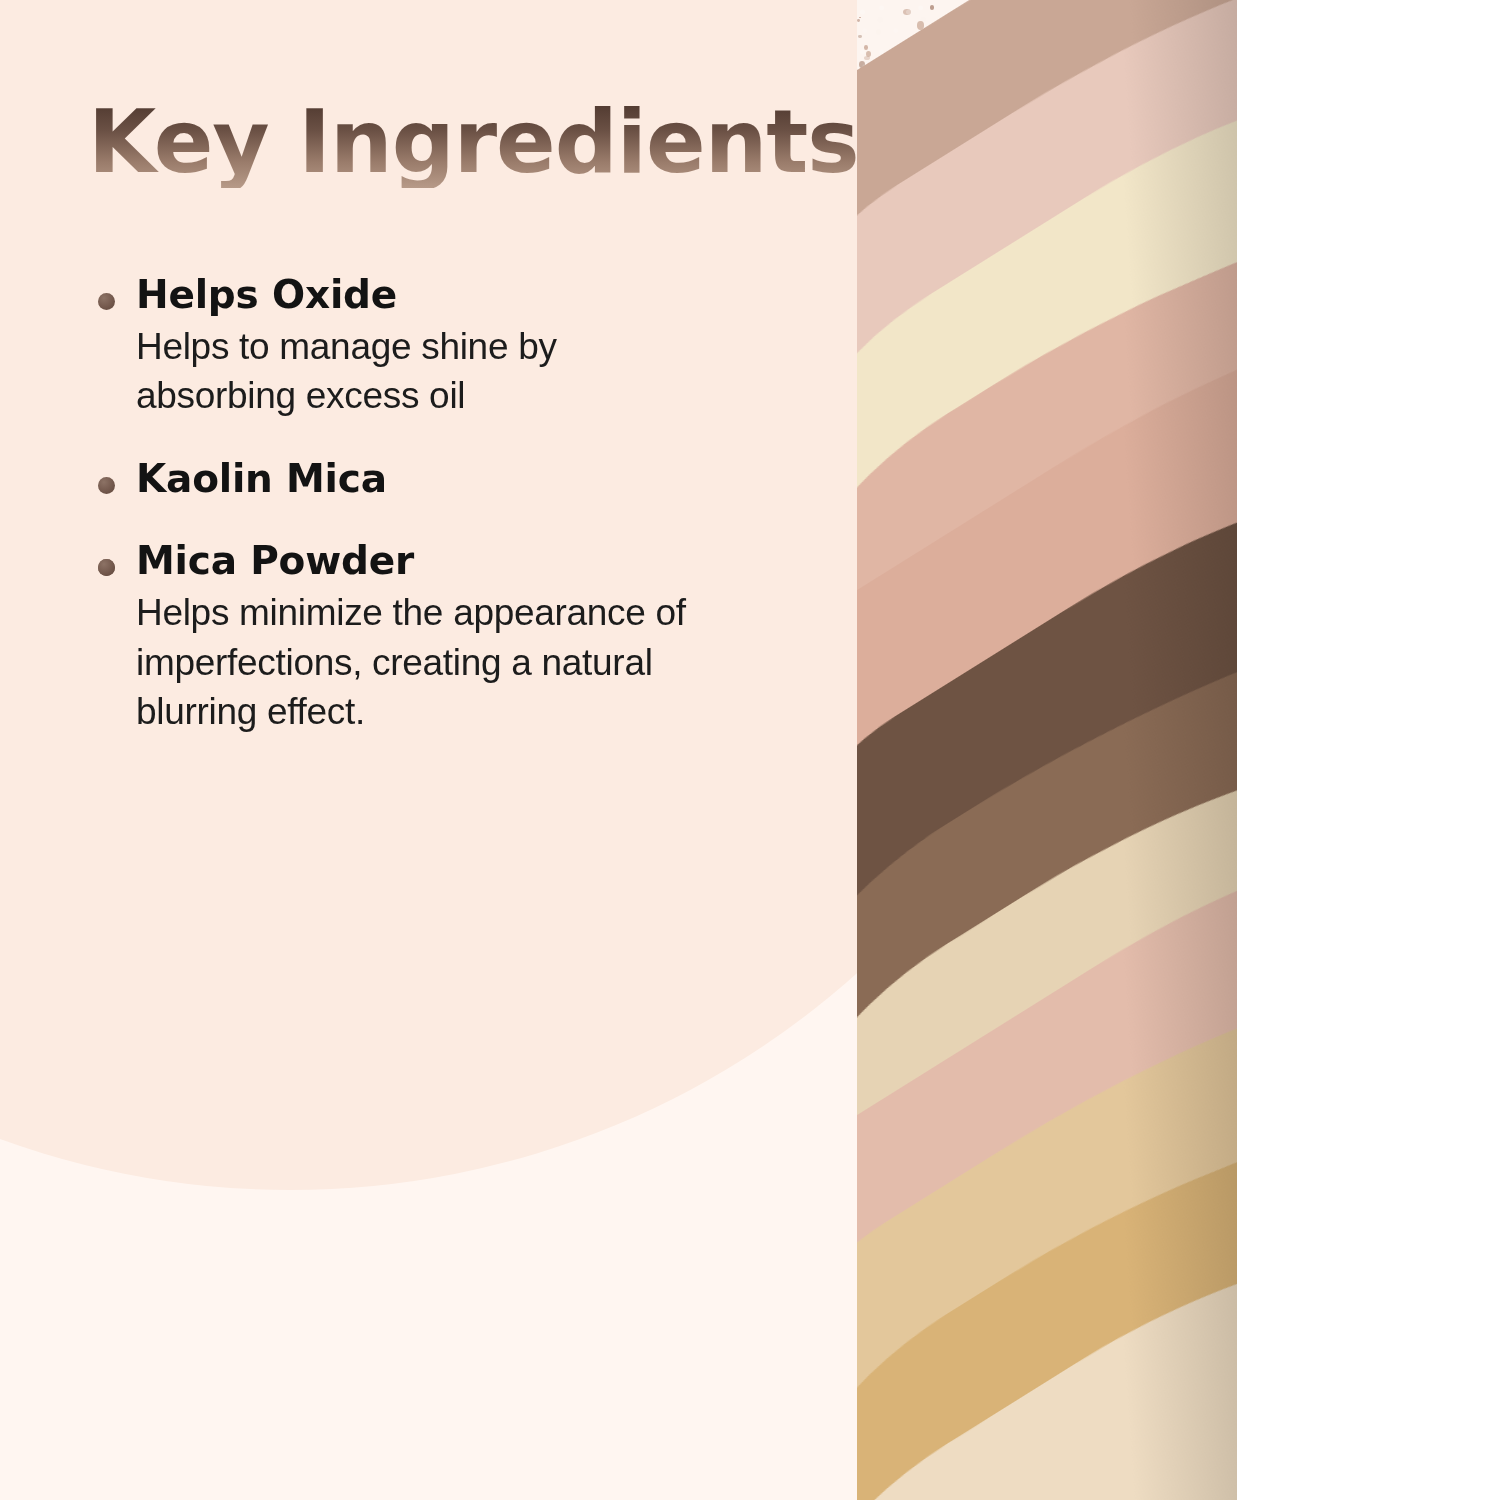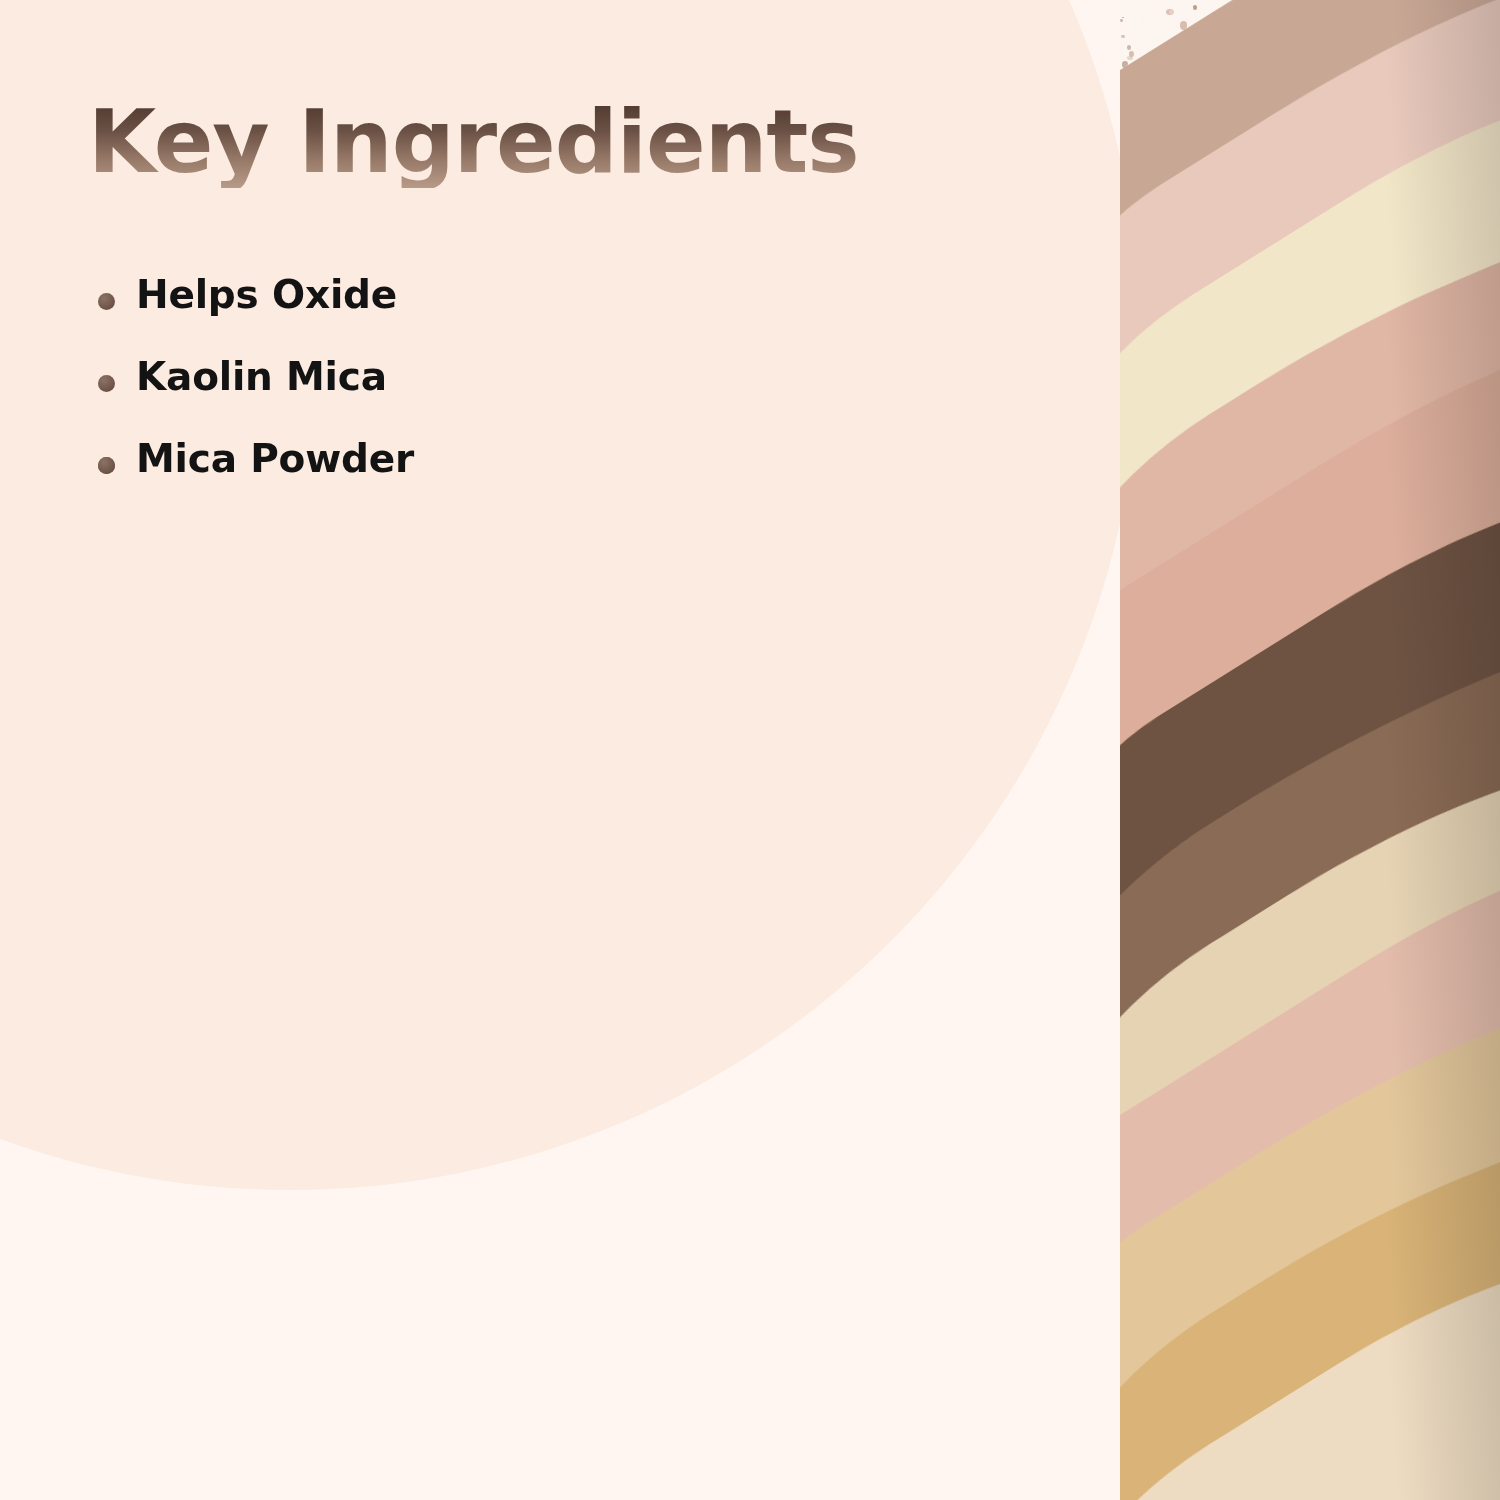--- a/index.html
+++ b/index.html
@@ -6,21 +6,21 @@
     margin: 0;
     padding: 0;
     background: #ffffff;
   }
   body {
     font-family: "Liberation Sans", sans-serif;
   }
 
   .canvas {
     position: relative;
-    width: 1500px;
+    width: 1237px;
     height: 1500px;
     overflow: hidden;
     background: #fde047;
   }
 
   
   .bg-base {
     position: absolute;
     inset: 0;
     background: #FFF6F1;
@@ -528,27 +528,32 @@
 
   <div class="title-wrap">
     <h1 class="title">Key Ingredients</h1>
     <div class="title-underline"></div>
   </div>
 
   <ul class="list" id="ingredient-list">
       <li class="item">
         <span class="bullet"></span>
         <div class="item-title">Helps Oxide</div>
+        <div class="item-desc">Helps to manage shine by
+absorbing excess oil</div>
       </li>
       <li class="item">
         <span class="bullet"></span>
         <div class="item-title">Kaolin Mica</div>
       </li>
       <li class="item">
         <span class="bullet"></span>
       </li>
       <li class="item">
         <span class="bullet"></span>
         <div class="item-title">Mica Powder</div>
+        <div class="item-desc">Helps minimize the appearance of
+imperfections, creating a natural
+blurring effect.</div>
       </li>
     </ul>
 
 </div>
 
 </body></html>

